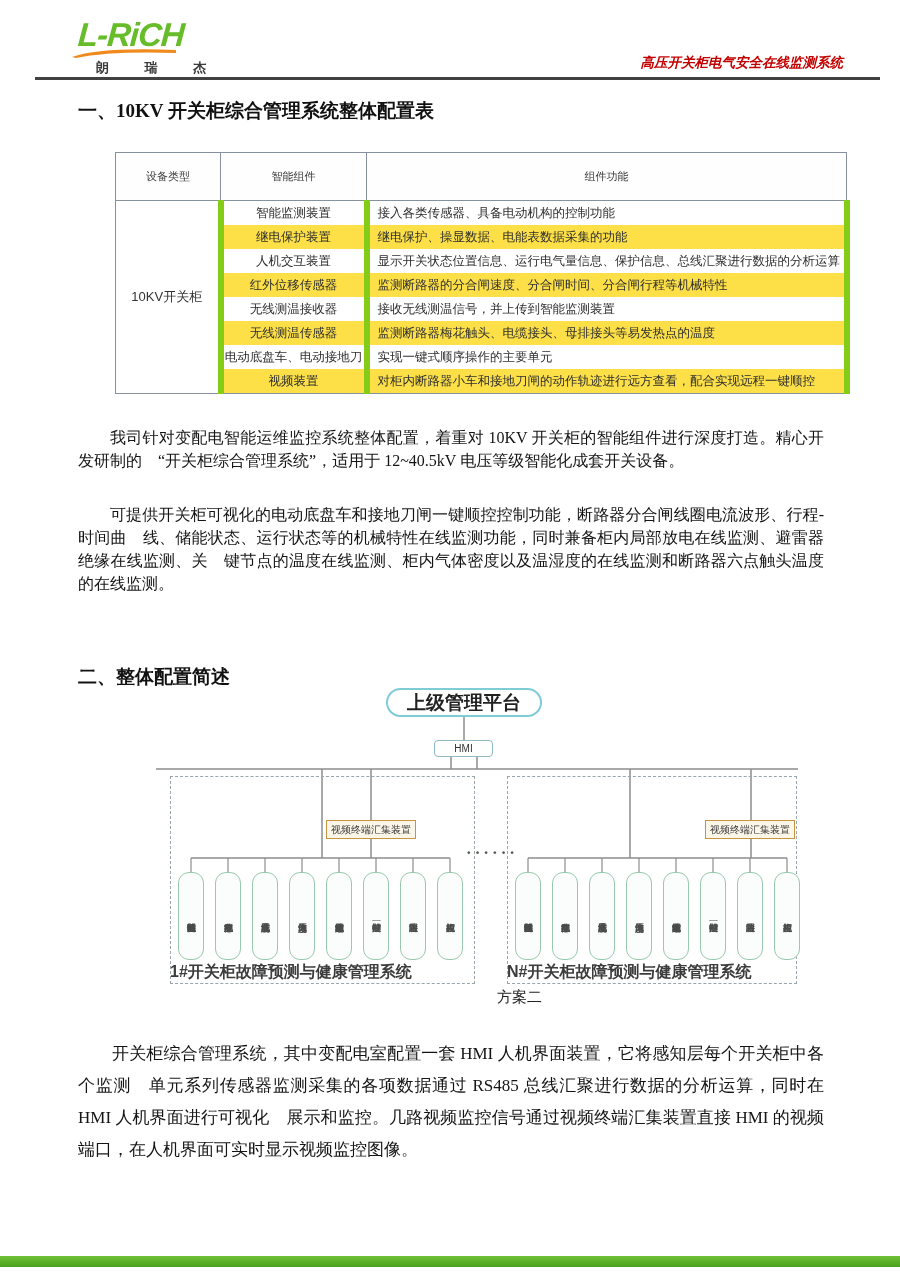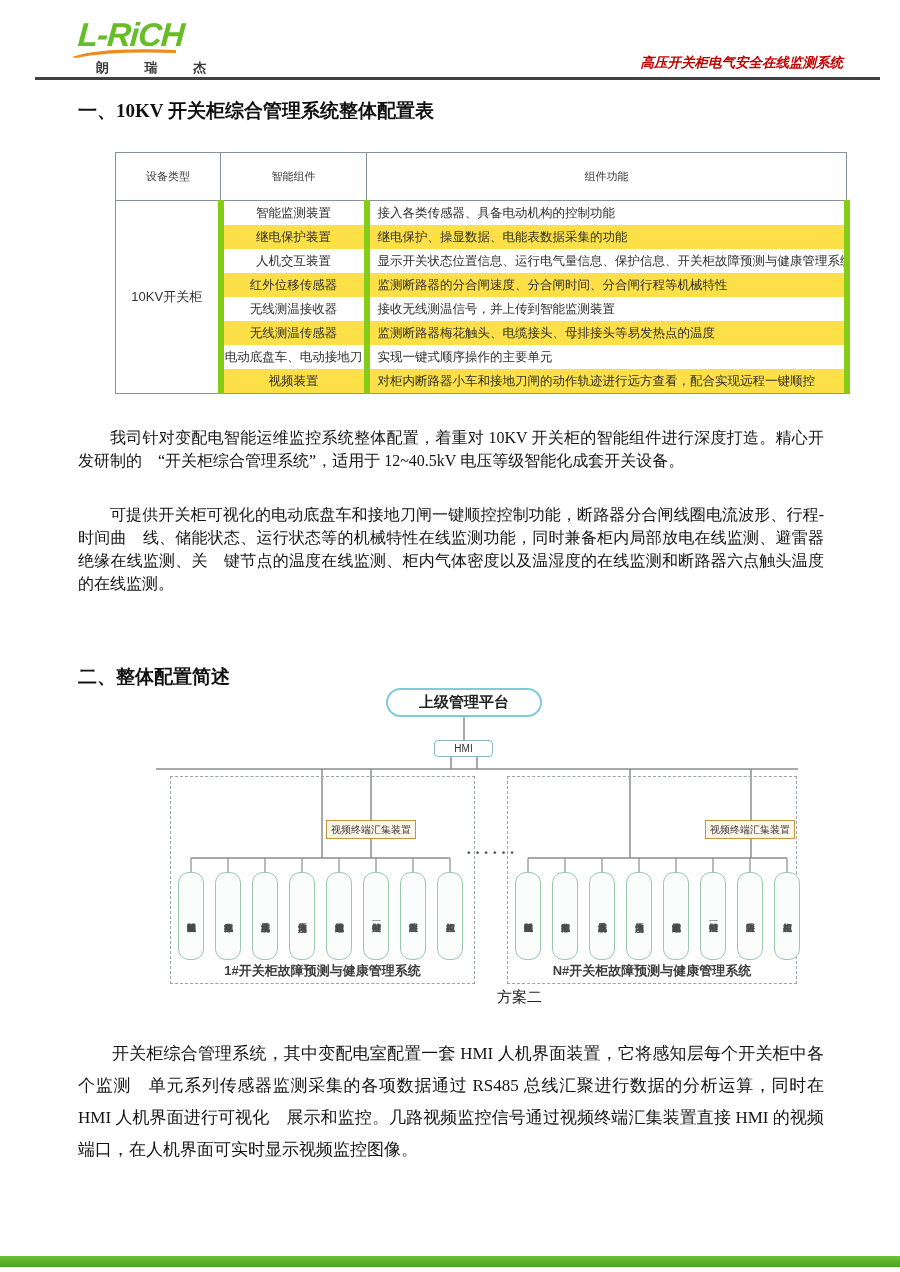--- a/index.html
+++ b/index.html
@@ -64,21 +64,21 @@
   #para-2{top:503px;font-size:16px;line-height:23px;}
   #para-3{top:1038px;font-size:17px;line-height:32px;}
   
   #diagram-lines{position:absolute;left:140px;top:675px;width:670px;height:210px;}
   .node{
     position:absolute;background:#fff;display:flex;align-items:center;justify-content:center;
     font-family:"Liberation Sans","DejaVu Sans",sans-serif;box-sizing:border-box;
   }
   #top-node{
     left:386px;top:688px;width:156px;height:29px;border:2px solid #7fccd9;border-radius:15px;
-    font-size:15px;font-weight:bold;color:#222;
+    font-size:19px;font-weight:bold;color:#222;
   }
   #hmi-node{
     left:434px;top:740px;width:59px;height:17px;border:1.5px solid #90b7c6;border-radius:4px;
     font-size:10px;color:#333;
   }
   .group-box{position:absolute;top:776px;height:208px;border:1px dashed #9aa4ab;box-sizing:border-box;}
   #group-1{left:170px;width:305px;}
   #group-2{left:507px;width:290px;}
   .video-node{
     position:absolute;top:820px;height:19px;border:1px solid #c89440;border-radius:0;
@@ -89,23 +89,23 @@
     position:absolute;top:872px;width:26px;height:88px;
     border:1px solid #99c9ae;border-radius:11px;background:#fbfdfc;
     display:flex;align-items:center;justify-content:center;box-sizing:border-box;
   }
   .unit-box span{
     writing-mode:vertical-rl;text-orientation:upright;
     font-family:"Liberation Sans","DejaVu Sans",sans-serif;
     font-size:9px;line-height:1;color:#4a4a4a;white-space:nowrap;
   }
   .group-caption{
-    position:absolute;top:962px;text-align:center;
-    font-family:"Liberation Sans","DejaVu Sans",sans-serif;
-    font-size:13px;font-weight:bold;color:#3c3c3c;
+    position:absolute;top:962px;
+    font-family:"Liberation Sans","DejaVu Sans",sans-serif;
+    font-size:16px;font-weight:bold;color:#3c3c3c;
   }
   #caption-1{left:170px;width:305px;} #caption-2{left:507px;width:290px;}
   #dots{
     position:absolute;left:437px;top:843px;width:110px;text-align:center;
     font-size:17px;font-weight:bold;color:#555;letter-spacing:3px;
   }
   #figure-label{
     position:absolute;left:432px;top:988px;width:110px;text-align:right;
     font-family:"Liberation Sans","DejaVu Sans",sans-serif;
     font-size:15px;color:#222;
@@ -149,21 +149,21 @@
           <td rowspan="8" class="devcell">10KV开关柜</td>
           <td class="compcell">智能监测装置</td>
           <td class="funccell">接入各类传感器、具备电动机构的控制功能</td>
         </tr>
         <tr class="stripe">
           <td class="compcell">继电保护装置</td>
           <td class="funccell">继电保护、操显数据、电能表数据采集的功能</td>
         </tr>
         <tr>
           <td class="compcell">人机交互装置</td>
-          <td class="funccell">显示开关状态位置信息、运行电气量信息、保护信息、开关柜故障预测与健康管理系统</td>
+          <td class="funccell">显示开关状态位置信息、运行电气量信息、保护信息、总线汇聚进行数据的分析运算</td>
         </tr>
         <tr class="stripe">
           <td class="compcell">红外位移传感器</td>
           <td class="funccell">监测断路器的分合闸速度、分合闸时间、分合闸行程等机械特性</td>
         </tr>
         <tr>
           <td class="compcell">无线测温接收器</td>
           <td class="funccell">接收无线测温信号，并上传到智能监测装置</td>
         </tr>
         <tr class="stripe">

